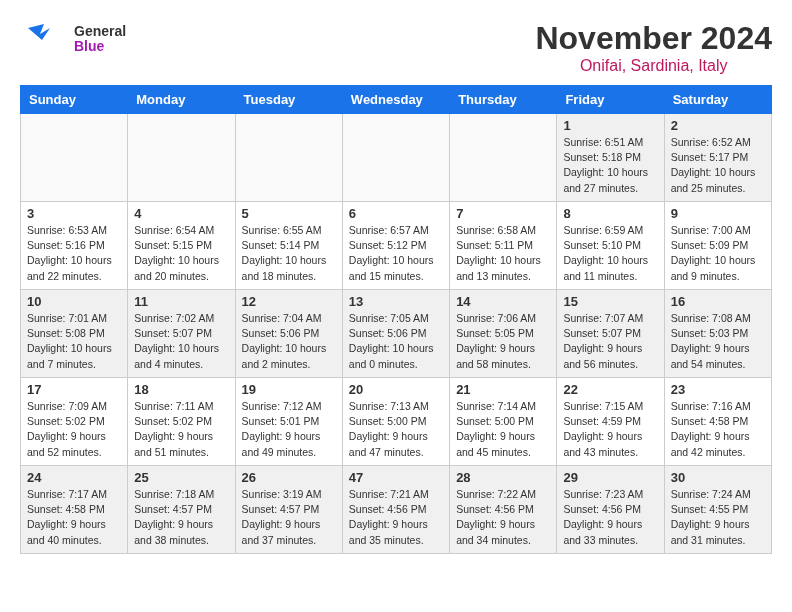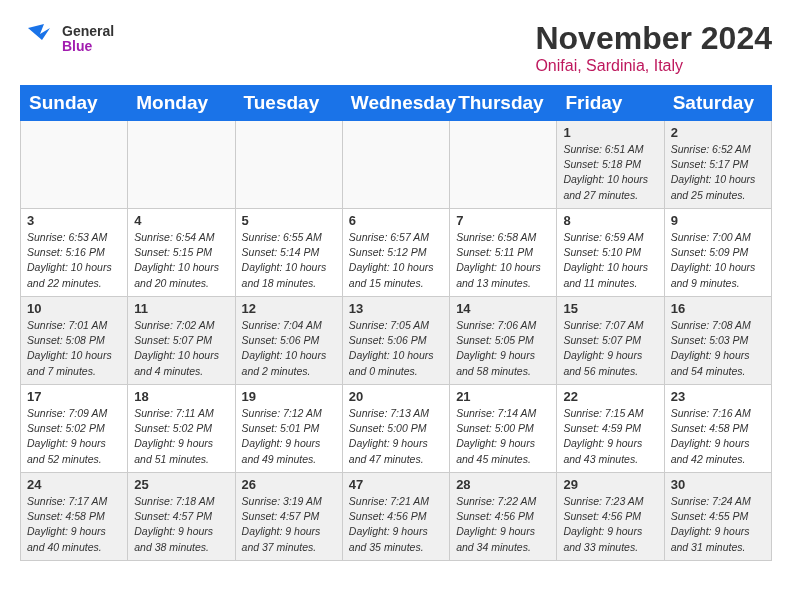--- a/index.html
+++ b/index.html
@@ -15,42 +15,42 @@
       justify-content: space-between;
       align-items: flex-start;
       margin-bottom: 10px;
     }
     .logo {
       display: flex;
       align-items: center;
       gap: 6px;
     }
     .title-block {
-      text-align: left;
+      text-align: center;
     }
     .month-title {
       font-size: 32px;
       font-weight: bold;
       color: #333;
     }
     .location {
       font-size: 16px;
       color: #be185d;
     }
     table {
       width: 100%;
       border-collapse: collapse;
       table-layout: fixed;
     }
     th {
       background: #1a73e8;
       color: #fff;
       text-align: left;
       padding: 6px 8px;
-      font-size: 19px;
+      font-size: 13px;
       border: 1px solid #1a73e8;
     }
     td {
       border: 1px solid #ccc;
       vertical-align: top;
       padding: 4px 6px;
       height: 88px;
       background: #fff;
       font-size: 11px;
       color: #333;
@@ -64,28 +64,27 @@
     .day-num {
       font-weight: bold;
       font-size: 13px;
       display: block;
       margin-bottom: 2px;
     }
     .day-info {
       font-size: 10.5px;
       line-height: 1.45;
       color: #333;
-      font-style: italic;
     }
   </style>
 </head>
 <body>
 
 <div class="header">
-  <div class="logo" style="flex-direction: row; align-items: center; gap: 4px;">
+  <div class="logo" style="flex-direction: row; align-items: center; gap: 16px;">
       <svg width="38" height="38" viewBox="0 0 38 38">
         <polygon points="8,8 24,4 20,14 30,8 22,20 8,8" fill="#1a73e8"></polygon>
       </svg>
       <div>
         <div style="font-size: 14px; font-weight: bold; color: rgb(51, 51, 51); line-height: 1.1;">General</div>
         <div style="font-size: 14px; font-weight: bold; color: #a21caf; line-height: 1.1;">Blue</div>
       </div>
     </div>
   <div class="title-block">
     <div class="month-title">November 2024</div>

